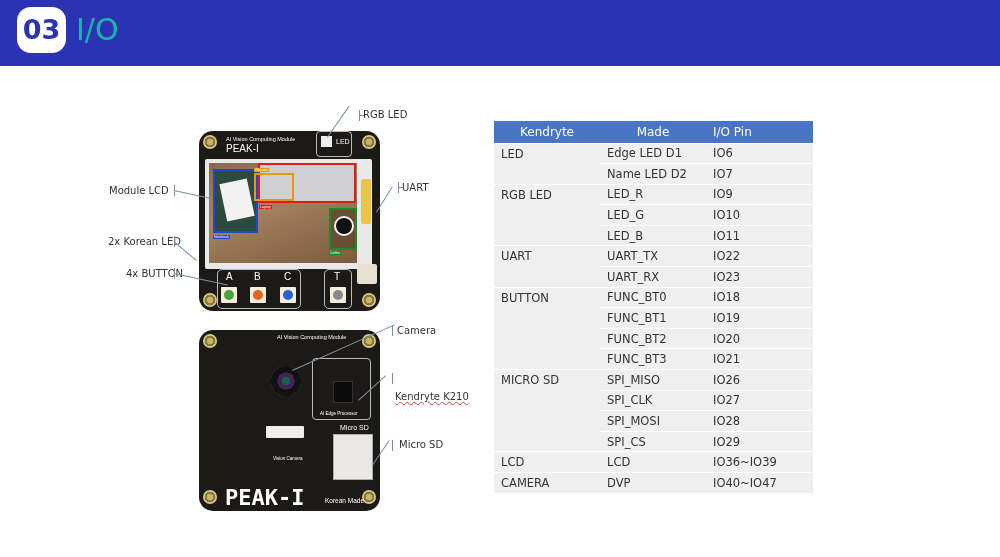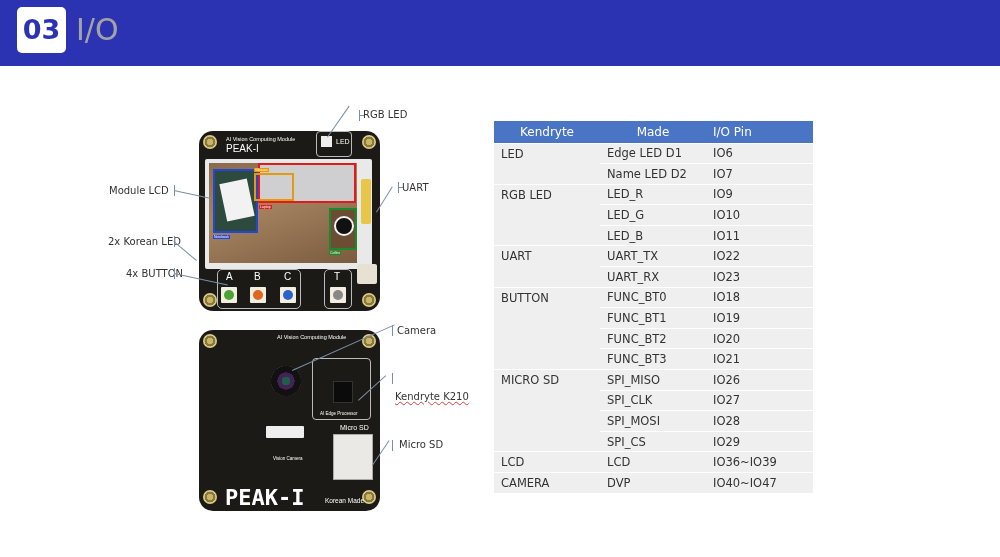--- a/index.html
+++ b/index.html
@@ -1,19 +1,19 @@
 <!DOCTYPE html>
 <html><head>
 <meta charset="utf-8">
 <style>
   * { box-sizing: border-box; margin: 0; padding: 0; }
   html, body { width: 1000px; height: 557px; background: #ffffff; overflow: hidden; font-family: "Liberation Sans", "DejaVu Sans", sans-serif; }
   .header { position: absolute; left: 0; top: 0; width: 1000px; height: 66px; background: #2b33b3; }
-  .badge { position: absolute; left: 17px; top: 7px; width: 49px; height: 46px; background: #fff; border-radius: 5px; color: #2b33b3; font-weight: bold; font-size: 27px; text-align: center; line-height: 46px; font-family: "DejaVu Sans", sans-serif; }
-  .title { position: absolute; left: 76px; top: 10px; color: #a3a3a3; font-size: 30px; line-height: 40px; font-family: "DejaVu Sans", sans-serif; font-weight: normal; }
+  .badge { position: absolute; left: 17px; top: 7px; width: 49px; height: 46px; background: #fff; border-radius: 14px; color: #2b33b3; font-weight: bold; font-size: 27px; text-align: center; line-height: 46px; font-family: "DejaVu Sans", sans-serif; }
+  .title { position: absolute; left: 76px; top: 10px; color: #14b8a6; font-size: 30px; line-height: 40px; font-family: "DejaVu Sans", sans-serif; font-weight: normal; }
 
   
   .io-table { position: absolute; left: 494px; top: 121px; width: 319px; border-collapse: collapse; font-size: 11.5px; color: #333; font-family: "DejaVu Sans", sans-serif; }
   .io-table th { background: #4a74c4; color: #fff; font-weight: normal; height: 22px; font-size: 12px; text-align: center; }
   .io-table td { background: #efefef; height: 20.6px; padding-left: 7px; border-top: 1px solid #fff; }
   .io-table td.func { border-top: 1px solid #fff; vertical-align: top; padding-top: 3px; }
   .col-func { width: 106px; }
   .col-name { width: 106px; }
   .col-pin { width: 107px; }
 

